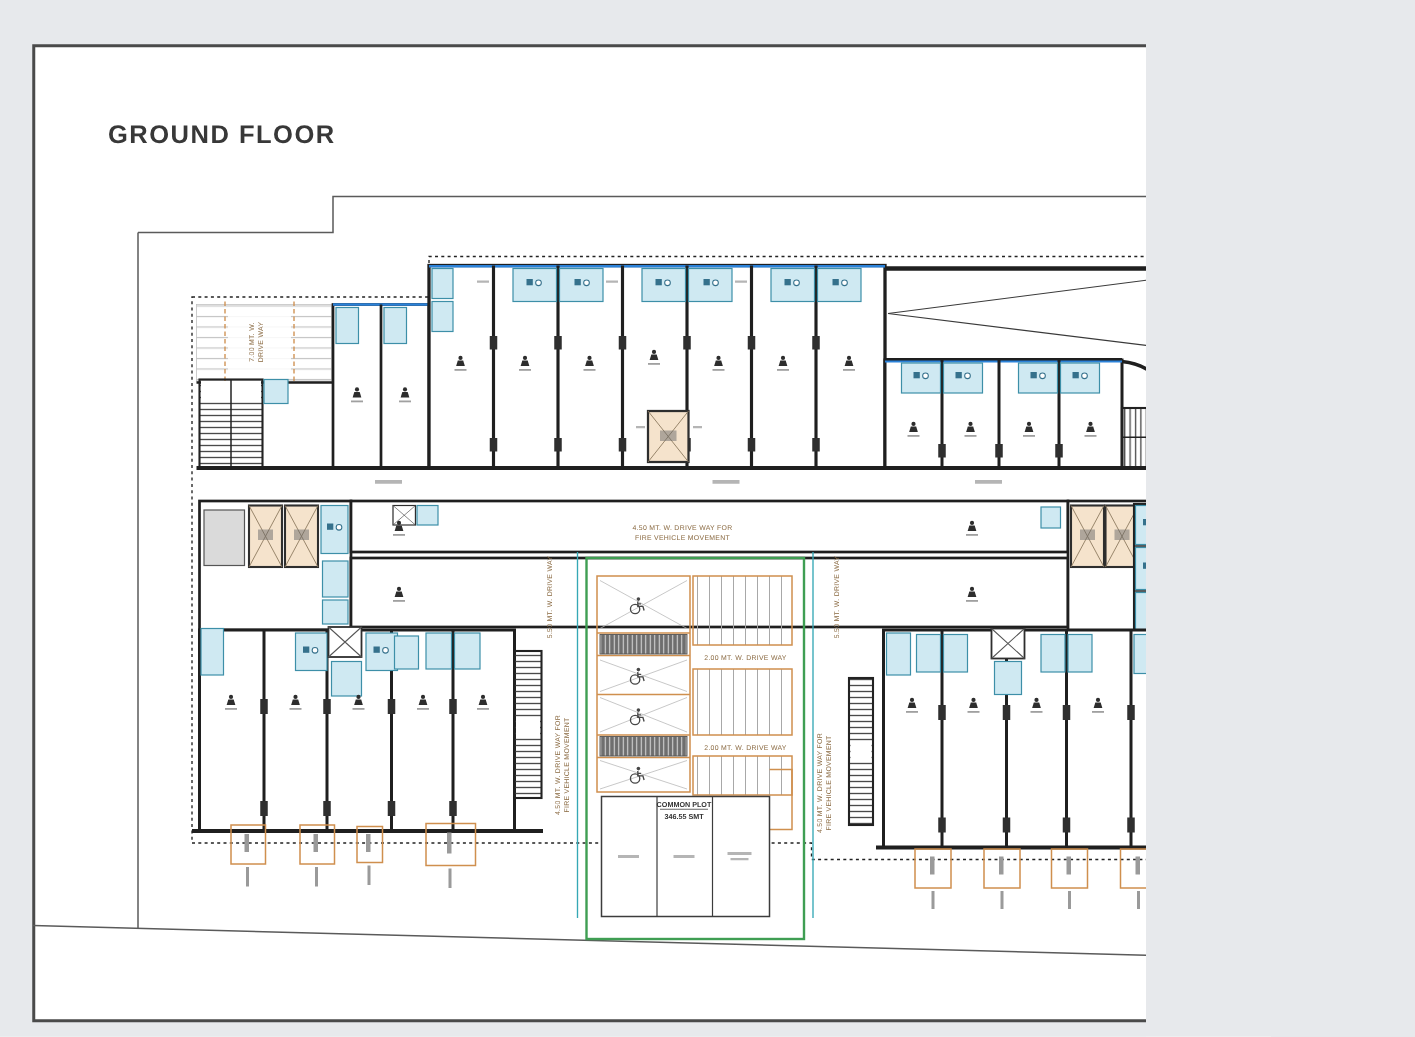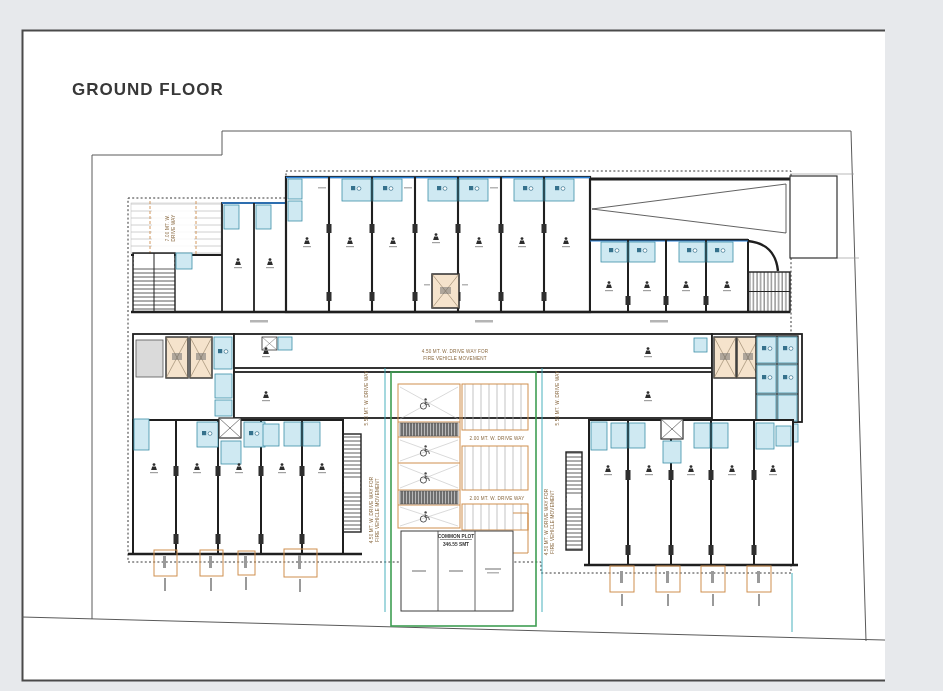--- a/index.html
+++ b/index.html
@@ -1,16 +1,16 @@
 <!DOCTYPE html>
 <html><head>
 <meta charset="utf-8">
 <style>
   html,body{margin:0;padding:0;background:#e7e9ec;}
-  .stage{position:relative;width:885px;height:691px;background:#e7e9ec;overflow:hidden;
+  .stage{position:relative;width:764px;height:691px;background:#e7e9ec;overflow:hidden;
          font-family:"Liberation Sans", sans-serif;}
   svg{display:block;}
   text{font-family:"Liberation Sans", sans-serif;fill:#3a3a3a;}
   .title-text{font-size:17px;font-weight:bold;letter-spacing:1px;fill:#383838;}
   .lane-label{font-size:4.6px;fill:#8a6a42;letter-spacing:0.2px;}
   .plot-label{font-size:4.8px;fill:#333;font-weight:bold;}
   .wall{stroke:#1f1f1f;fill:#ffffff;}
   .wc-room{fill:#cfe9f2;stroke:#3d8fa8;stroke-width:0.8;}
   .smudge{fill:#b5b5b5;}
 </style>

